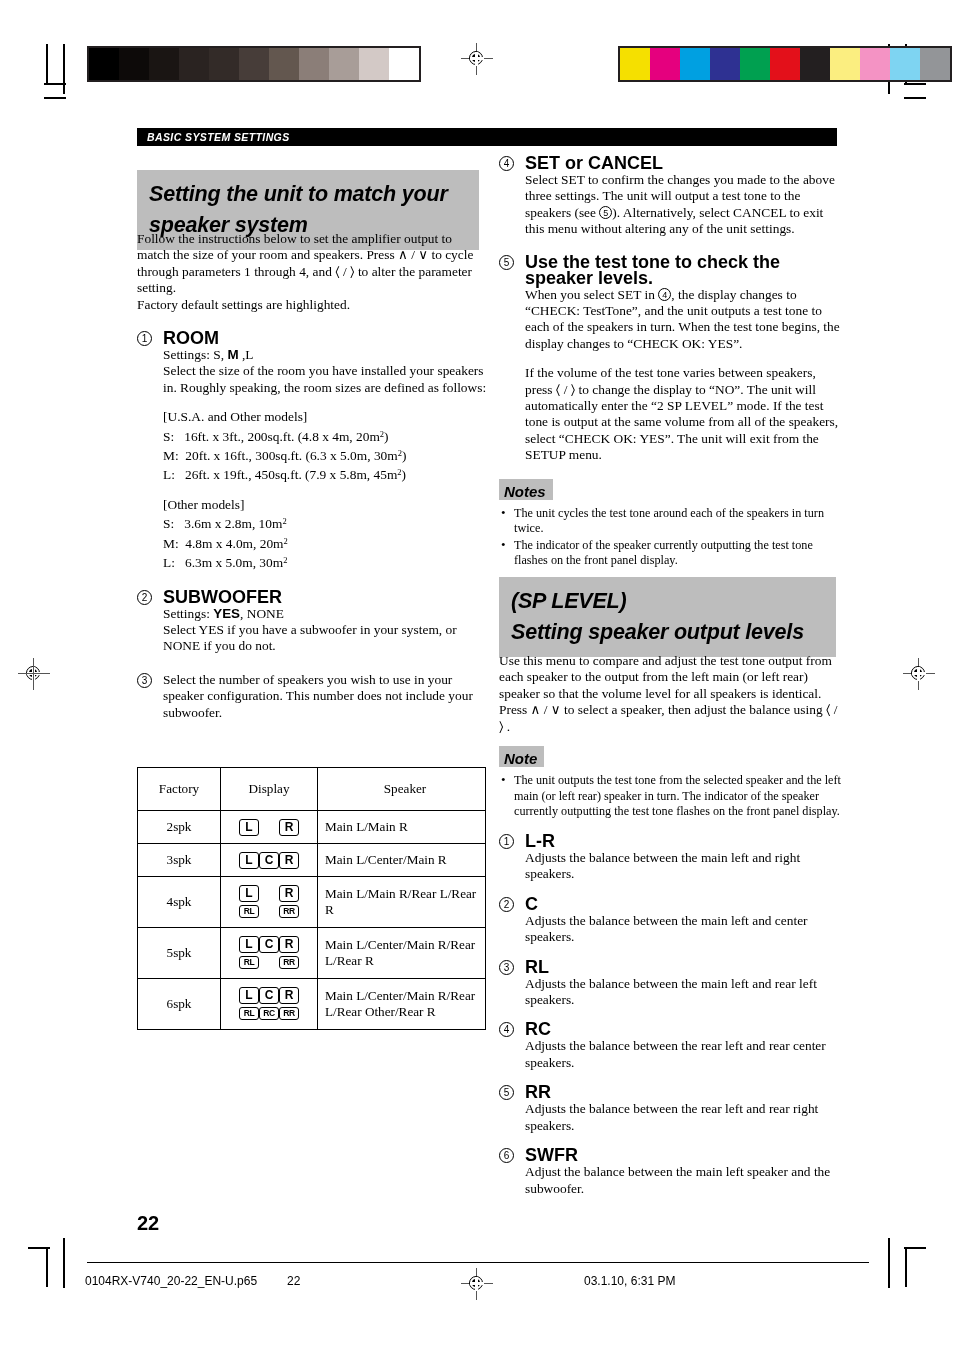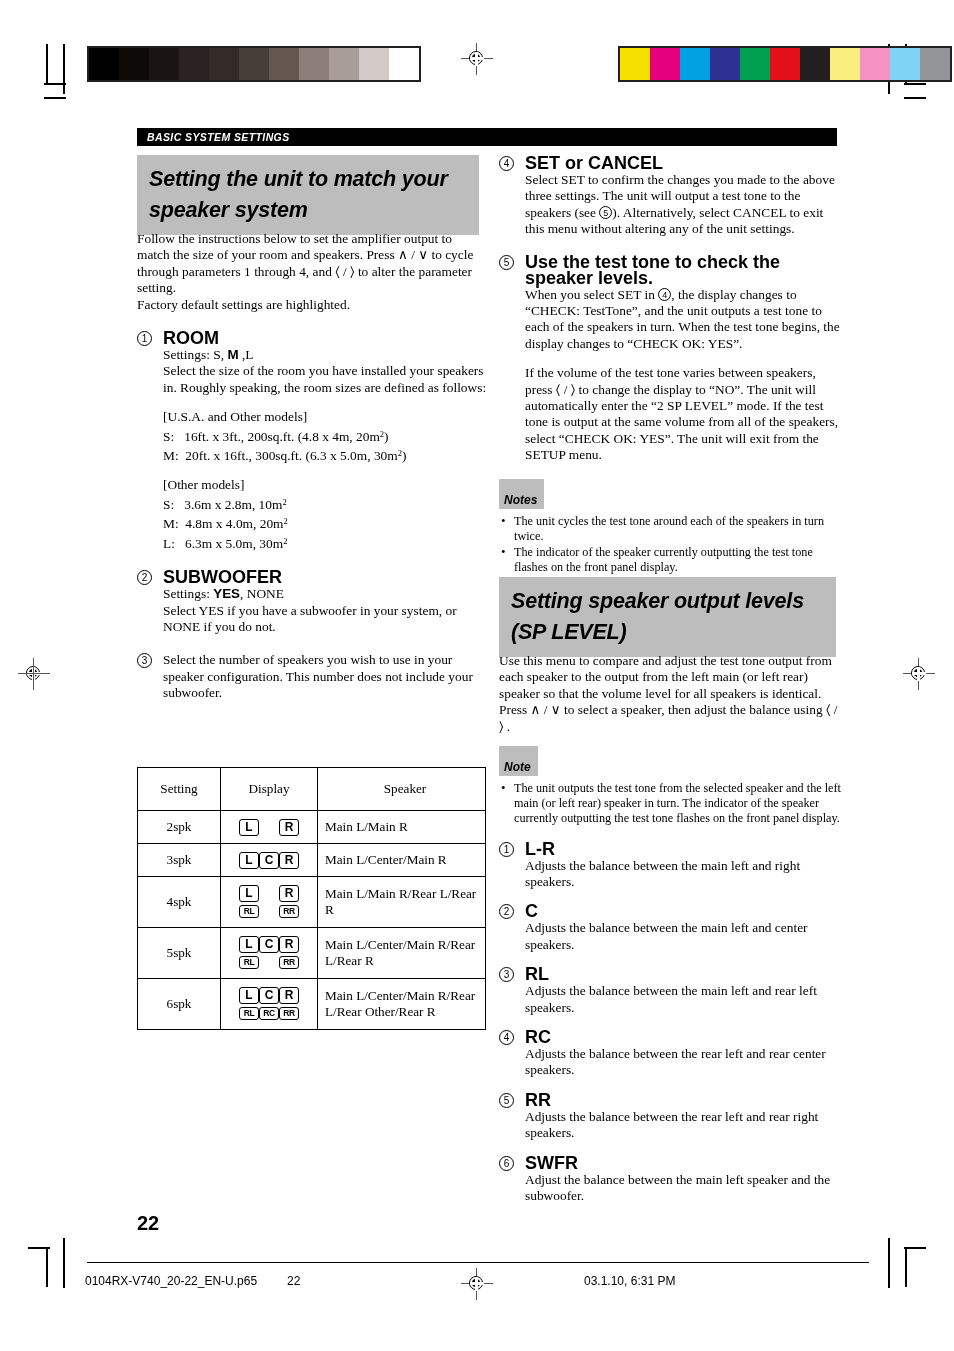--- a/index.html
+++ b/index.html
@@ -70,21 +70,21 @@
     text-align:center;box-sizing:border-box;vertical-align:1px;
   }
 
   .mono-lines span{display:block;white-space:pre;}
   sup{font-size:8.5px;vertical-align:4px;}
 
   
   .notetag{
     display:inline-block;background:#bdbdbd;
     font-family:"Liberation Sans", sans-serif;font-weight:bold;font-style:italic;
-    font-size:12px;line-height:15px;padding:14px 7px 1px 5px;
+    font-size:15px;line-height:15px;padding:5px 7px 1px 5px;
   }
   .notelist{font-size:12.2px;line-height:15.2px;margin-top:5px;}
   .noteitem{position:relative;padding-left:15px;margin-top:1px;}
   .noteitem .bl{position:absolute;left:2px;top:-1px;font-size:13px;}
 
   
   table.spk{
     position:absolute;left:137px;top:767px;width:349px;
     border-collapse:collapse;font-size:13.2px;
   }
@@ -200,21 +200,21 @@
       <div class="sw" style="background: rgb(227, 16, 26);"></div>
       <div class="sw" style="background: rgb(35, 31, 32);"></div>
       <div class="sw" style="background: rgb(251, 238, 128);"></div>
       <div class="sw" style="background: rgb(244, 147, 196);"></div>
       <div class="sw" style="background: rgb(126, 212, 242);"></div>
       <div class="sw" style="background: rgb(147, 149, 152);"></div>
     </div>
 
   <div class="sectionbar" style="left:137px;top:128px;width:700px;">BASIC SYSTEM SETTINGS</div>
 
-  <div class="headband" style="left:137px;top:155px;width:342px;">
+  <div class="headband" style="left:137px;top:170px;width:342px;">
     <div>Setting the unit to match your</div>
     <div>speaker system</div>
   </div>
 
   <div class="col colL">
 
     <p>Follow the instructions below to set the amplifier output to match the size of your room and speakers. Press ∧ / ∨ to cycle through parameters 1 through 4, and 〈 / 〉 to alter the parameter setting.</p>
     <p>Factory default settings are highlighted.</p>
 
     <div class="item" style="margin-top:17px;">
@@ -222,20 +222,21 @@
       <div class="itemhead">ROOM</div>
       <div class="itembody">
         <span>Settings: S, </span><span class="bs">M</span><span> ,L</span>
       </div>
       <div>Select the size of the room you have installed your speakers in. Roughly speaking, the room sizes are defined as follows:</div>
       <div class="gap"></div>
       <div class="mono-lines">
         <span>[U.S.A. and Other models]</span>
         <span>S:   16ft. x 3ft., 200sq.ft. (4.8 x 4m, 20m<sup>2</sup>)</span>
         <span>M:  20ft. x 16ft., 300sq.ft. (6.3 x 5.0m, 30m<sup>2</sup>)</span>
+        <span>L:   26ft. x 19ft., 450sq.ft. (7.9 x 5.8m, 45m<sup>2</sup>)</span>
       </div>
       <div class="gap"></div>
       <div class="mono-lines">
         <span>[Other models]</span>
         <span>S:   3.6m x 2.8m, 10m<sup>2</sup></span>
         <span>M:  4.8m x 4.0m, 20m<sup>2</sup></span>
         <span>L:   6.3m x 5.0m, 30m<sup>2</sup></span>
       </div>
     </div>
 
@@ -251,21 +252,21 @@
     <div class="item" style="margin-top:17px;">
       <span class="cnum">3</span>
       <div>Select the number of speakers you wish to use in your speaker configuration. This number does not include your subwoofer.</div>
     </div>
 
   </div>
 
   <table class="spk">
     <thead>
       <tr>
-        <th class="c-set">Setting</th>
+        <th class="c-set">Factory</th>
         <th class="c-dsp">Display</th>
         <th class="c-spk" style="text-align:center;">Speaker</th>
       </tr>
     </thead>
     <tbody id="spk-body">
         <tr>
           <td class="c-set">2spk</td>
           <td class="c-dsp" style="padding-bottom: 25px;">
             <div class="dsprow">
               <span class="chip big">L</span>
@@ -362,22 +363,22 @@
         </div>
         <div class="noteitem">
           <span class="bl">•</span>
           <span>The indicator of the speaker currently outputting the test tone flashes on the front panel display.</span>
         </div>
       </div>
     </div>
   </div>
 
   <div class="headband" style="left:499px;top:577px;width:337px;">
+    <div>(SP LEVEL)</div>
     <div>Setting speaker output levels</div>
-    <div>(SP LEVEL)</div>
   </div>
 
   <div class="col" style="left:499px;top:653px;width:345px;">
     <p>Use this menu to compare and adjust the test tone output from each speaker to the output from the left main (or left rear) speaker so that the volume level for all speakers is identical. Press ∧ / ∨ to select a speaker, then adjust the balance using 〈 / 〉 .</p>
 
     <div style="margin-top:11px;">
       <span class="notetag">Note</span>
       <div class="notelist">
         <div class="noteitem">
           <span class="bl">•</span>

